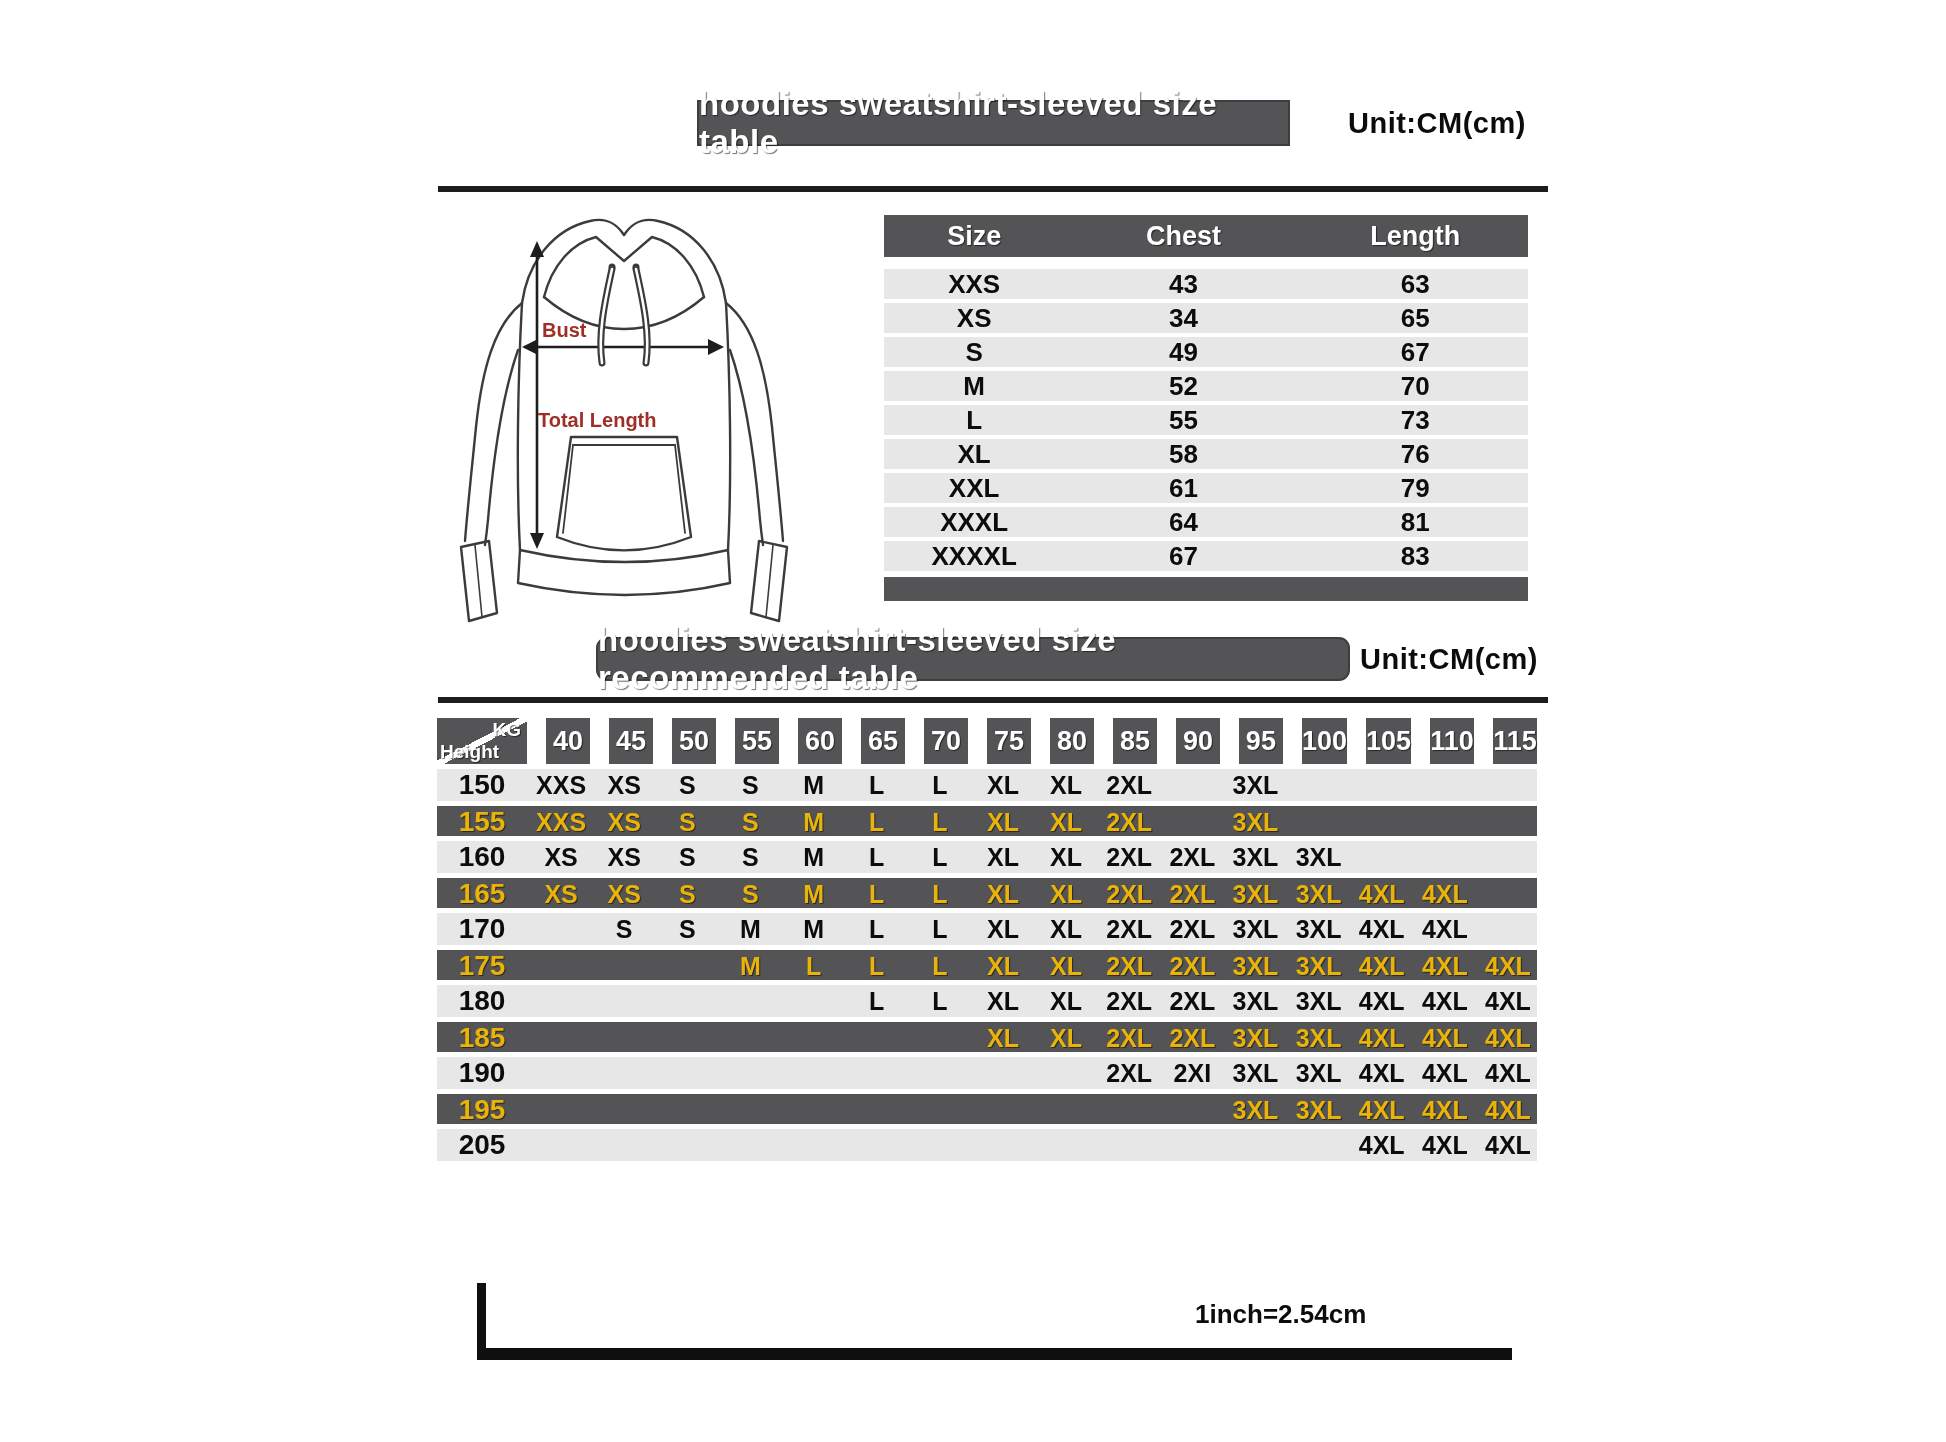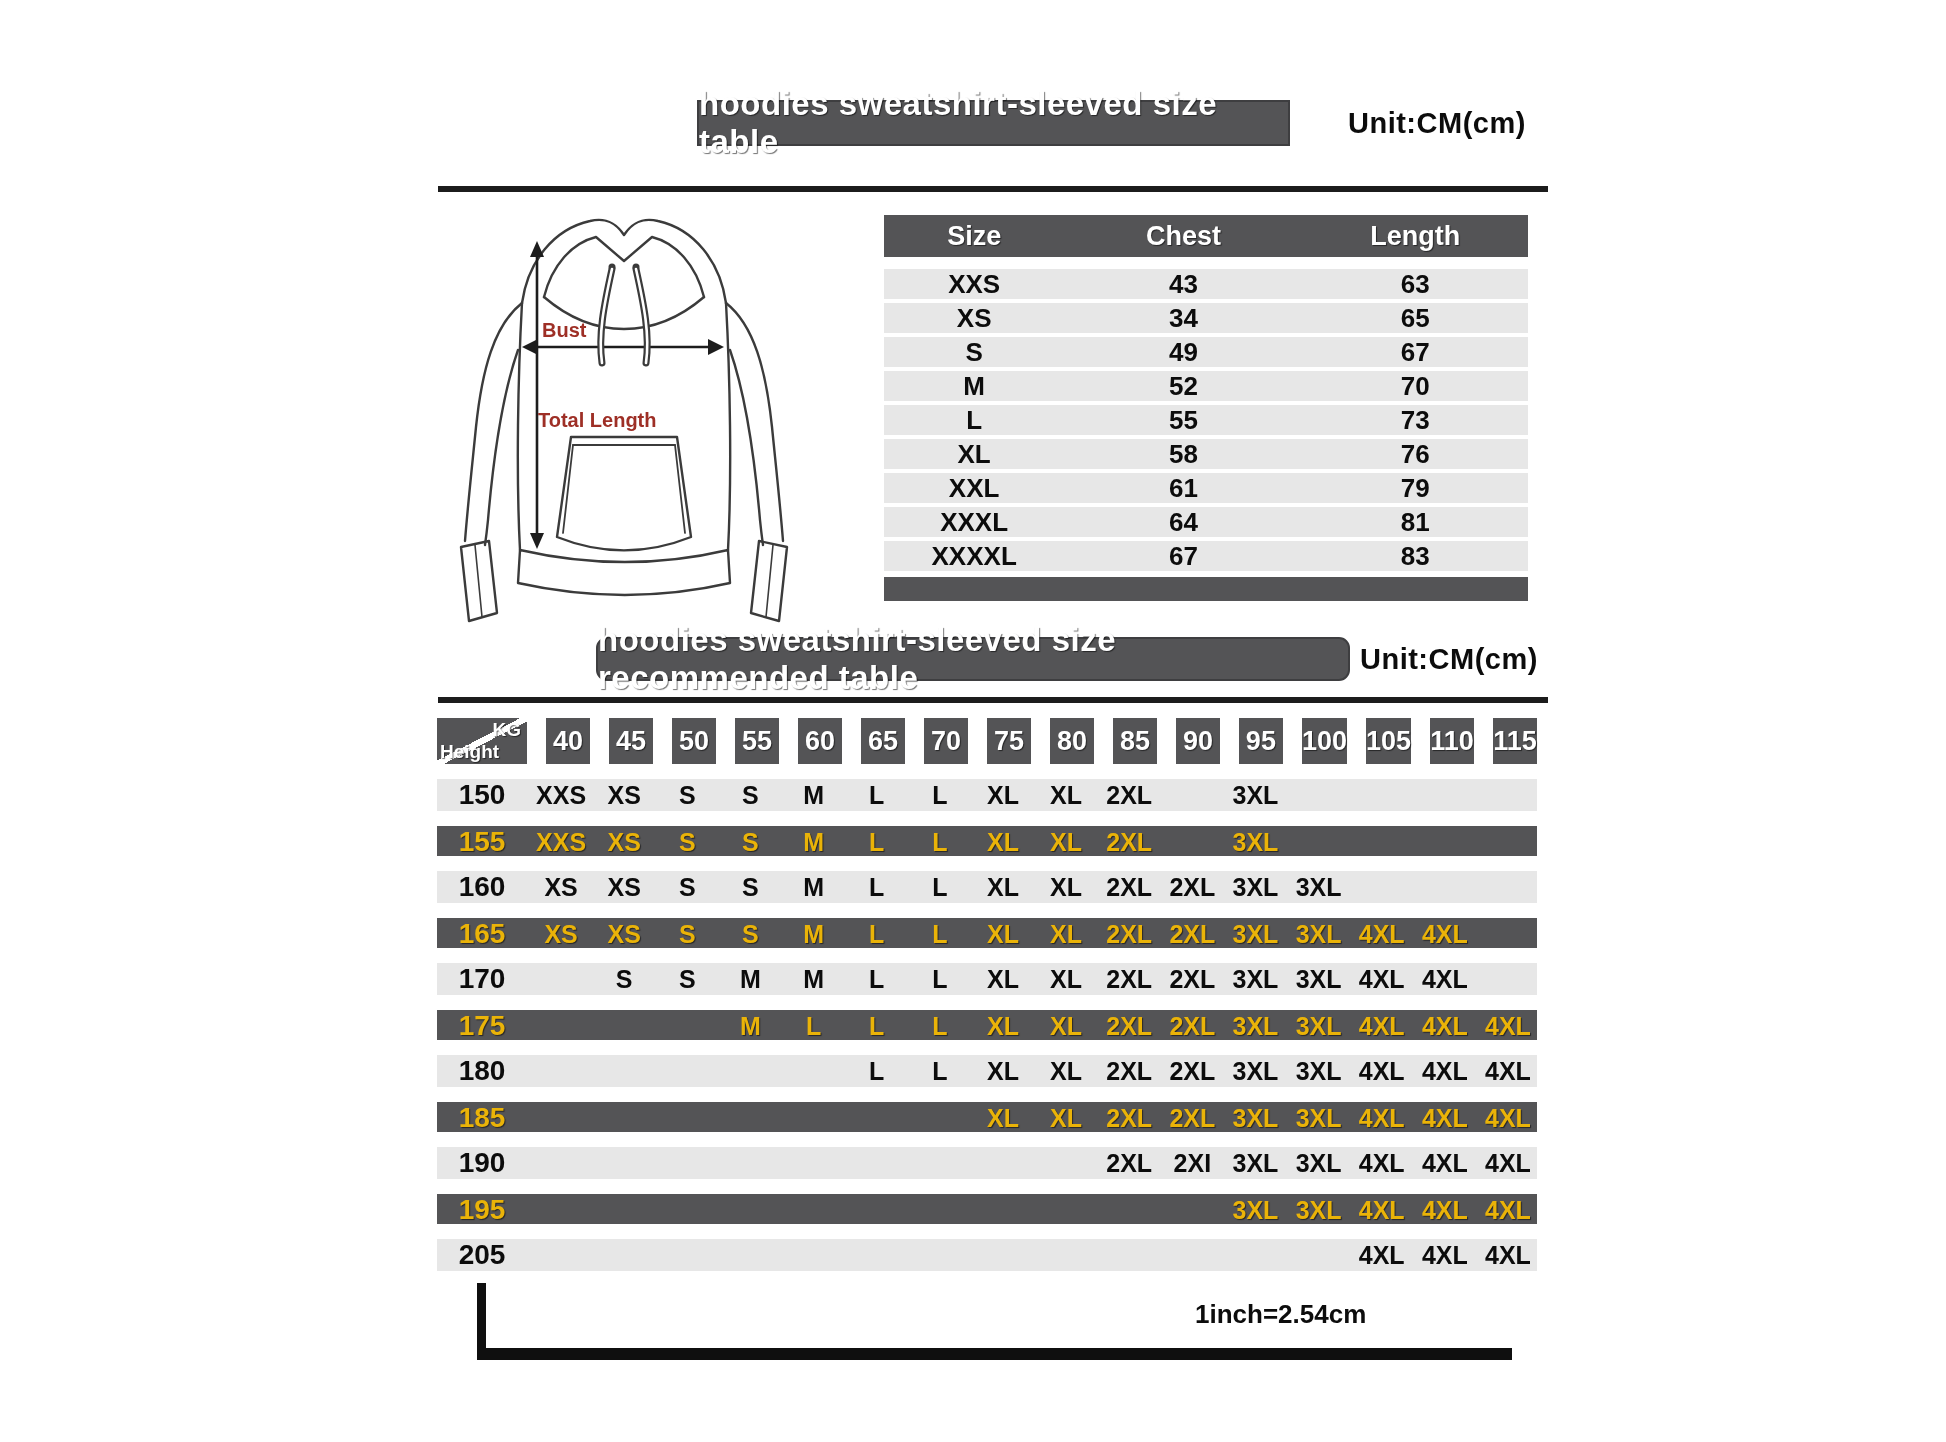--- a/index.html
+++ b/index.html
@@ -44,21 +44,21 @@
     position:relative;color:#fff;font-size:19px;text-shadow:1px 1px 1px rgba(0,0,0,.55);
     background:linear-gradient(to bottom right,#545456 calc(50% - 3px),#ffffff calc(50% - 3px) calc(50% + 3px),#545456 calc(50% + 3px));
   }
   .corner .kg{position:absolute;top:1px;right:6px;}
   .corner .ht{position:absolute;bottom:1px;left:3px;}
   .t2row{
     display:grid;grid-template-columns:90px repeat(16,1fr);column-gap:5px;
     align-items:center;text-align:center;font-size:25px;
   }
   .t2row.dark{height:30px;background:#545456;color:#eab308;text-shadow:1px 1px 1px rgba(0,0,0,.55);}
-  .t2row.light{height:32px;margin:15px 0;background:#e7e7e7;color:#0c0c0c;}
+  .t2row.light{height:32px;margin:5px 0;background:#e7e7e7;color:#0c0c0c;}
   .t2row .hlabel{font-size:28px;}
 
   
   .foot-vbar{position:absolute;left:477px;top:1283px;width:9px;height:77px;background:#0f0f0f;}
   .foot-hbar{position:absolute;left:477px;top:1348px;width:1035px;height:12px;background:#0f0f0f;}
   .foot-text{position:absolute;left:500px;top:1283px;height:62px;display:flex;align-items:center;font-size:27px;color:#0c0c0c;}
   .foot-conv{position:absolute;left:1195px;top:1283px;height:62px;display:flex;align-items:center;font-size:26px;color:#0c0c0c;}
 
   .hoodie{position:absolute;left:440px;top:205px;}
 </style>

